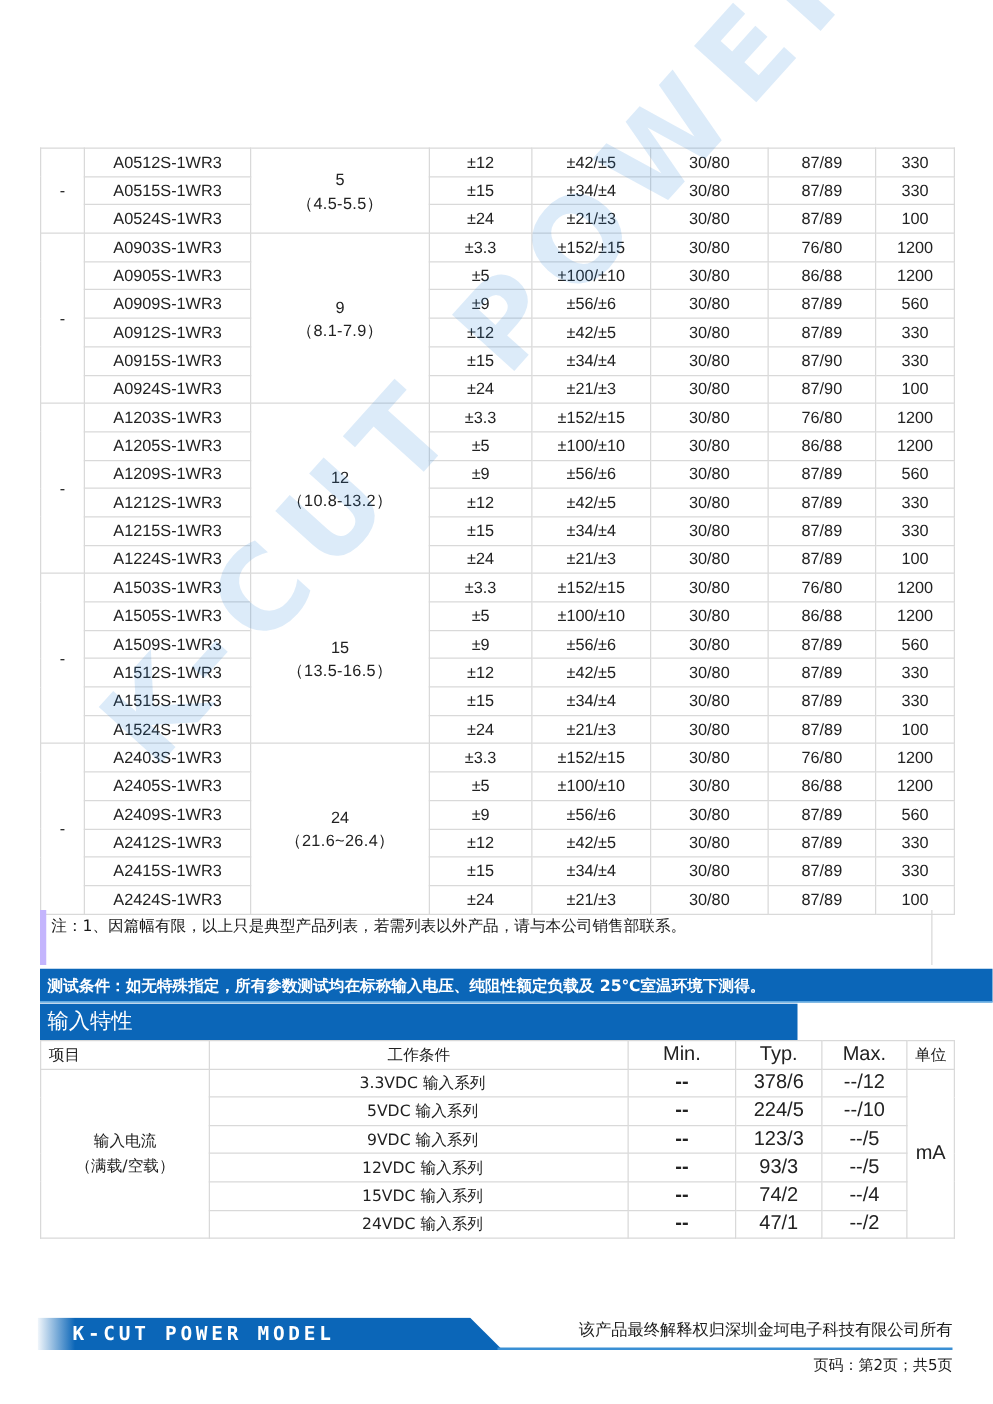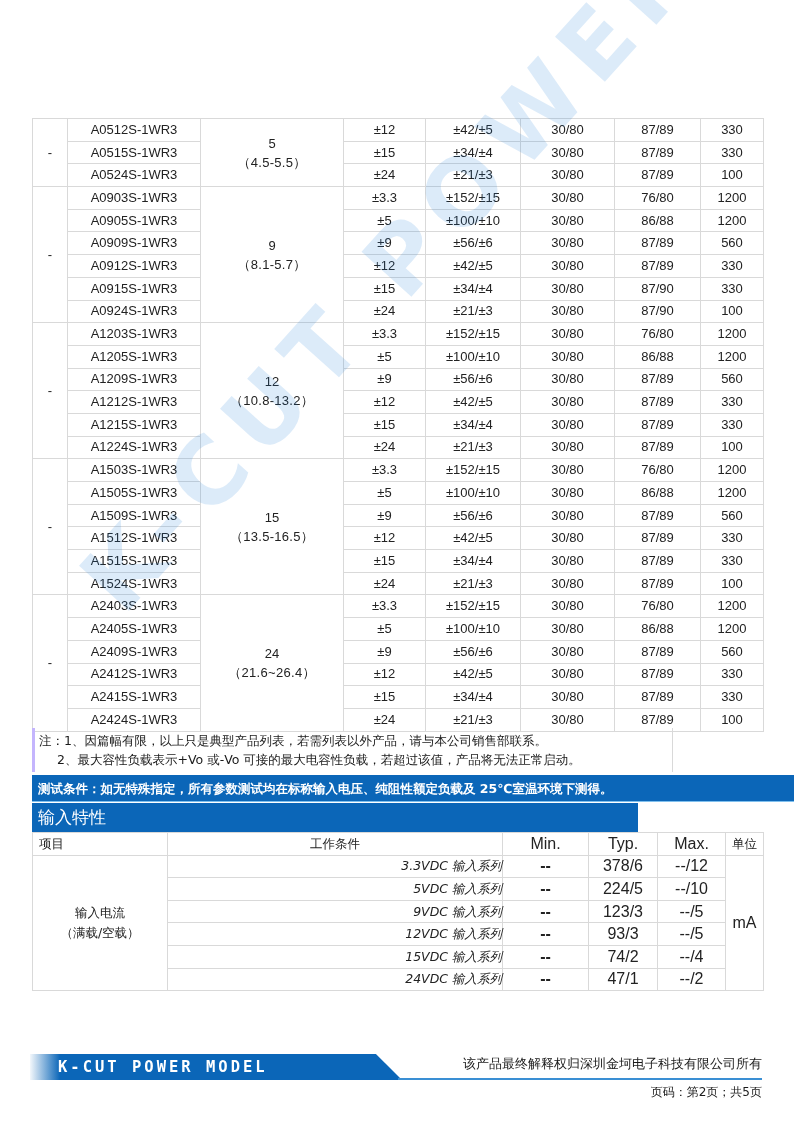--- a/index.html
+++ b/index.html
@@ -17,22 +17,22 @@
     font-size: 13px; line-height: 14px; padding: 0; white-space: nowrap; color: #222;
   }
   #product-table { left: 32px; top: 118px; width: 731px; }
   #product-table tr { height: 22.7px; }
   #product-table td.series { border-left: 1px solid #d9d9d9; }
   #product-table td.vin { line-height: 19px; }
   #product-table td.vin .range { display: block; letter-spacing: 0.3px; }
 
   
   .notes {
-    position: absolute; left: 32px; top: 728px; width: 641px; height: 44px;
-    border-left: 3px solid #c4b5fd; border-right: 1px solid #d9d9d9;
+    position: absolute; left: 32px; top: 728px; width: 714px; height: 44px;
+    border-left: 5px solid #c4b5fd; border-right: 1px solid #d9d9d9;
     font-family: "DejaVu Sans", sans-serif; font-size: 12.5px; line-height: 19px; color: #1a1a1a;
     padding-top: 3px; box-sizing: border-box;
   }
   .notes .n1 { padding-left: 4px; }
   .notes .n2 { padding-left: 22px; }
 
   
   .test-bar {
     position: absolute; left: 32px; top: 775px; width: 769px; height: 27px;
     background: #0b66b8; color: #ffffff;
@@ -45,21 +45,21 @@
     background: #0b66b8; color: #ffffff;
     font-family: "DejaVu Sans", sans-serif; font-size: 17px;
     line-height: 29px; padding-left: 6px; box-sizing: border-box;
   }
 
   
   #input-table { left: 32px; top: 832px; width: 731px; border-radius: 10px; }
   #input-table tr { height: 22.6px; }
   #input-table td { font-family: "DejaVu Sans", sans-serif; font-size: 12.5px; }
   #input-table td.left { text-align: left; padding-left: 6px; }
-  #input-table td.cond { text-align: right; padding-left: 6px; font-style: italic; }
+  #input-table td.cond { text-align: center; padding-left: 6px; }
   #input-table td.item { line-height: 20px; }
   #input-table td.num { font-family: "Liberation Sans", sans-serif; font-size: 16px; }
   #input-table td.dash { font-weight: bold; }
 
   
   .watermark {
     position: absolute; left: 60px; top: 560px; width: 900px; height: 80px;
     transform-origin: 0 0; transform: rotate(-48deg);
     color: rgba(40, 130, 220, 0.16);
     font-family: "DejaVu Sans", sans-serif; font-weight: bold; font-size: 92px;
@@ -128,21 +128,21 @@
           <td>A0524S-1WR3</td>
           <td>±24</td>
           <td>±21/±3</td>
           <td>30/80</td>
           <td>87/89</td>
           <td>100</td>
         </tr>
         <tr>
           <td class="series" rowspan="6">-</td>
           <td>A0903S-1WR3</td>
-          <td class="vin" rowspan="6"><span>9</span><span class="range">（8.1-5.7）</span></td>
+          <td class="vin" rowspan="6"><span>9</span><span class="range">（8.1-7.9）</span></td>
           <td>±3.3</td>
           <td>±152/±15</td>
           <td>30/80</td>
           <td>76/80</td>
           <td>1200</td>
         </tr>
         <tr>
           <td>A0905S-1WR3</td>
           <td>±5</td>
           <td>±100/±10</td>
@@ -330,21 +330,20 @@
           <td>±21/±3</td>
           <td>30/80</td>
           <td>87/89</td>
           <td>100</td>
         </tr>
       </tbody>
   </table>
 
   <div class="notes">
     <div class="n1">注：1、因篇幅有限，以上只是典型产品列表，若需列表以外产品，请与本公司销售部联系。</div>
-    <div class="n2">2、最大容性负载表示+Vo 或-Vo 可接的最大电容性负载，若超过该值，产品将无法正常启动。</div>
   </div>
 
   <div class="test-bar">测试条件：如无特殊指定，所有参数测试均在标称输入电压、纯阻性额定负载及 25℃室温环境下测得。</div>
 
   <div class="section-bar">输入特性</div>
 
   <table class="grid" id="input-table">
     <colgroup>
       <col style="width:135px">
         <col style="width:335px">

